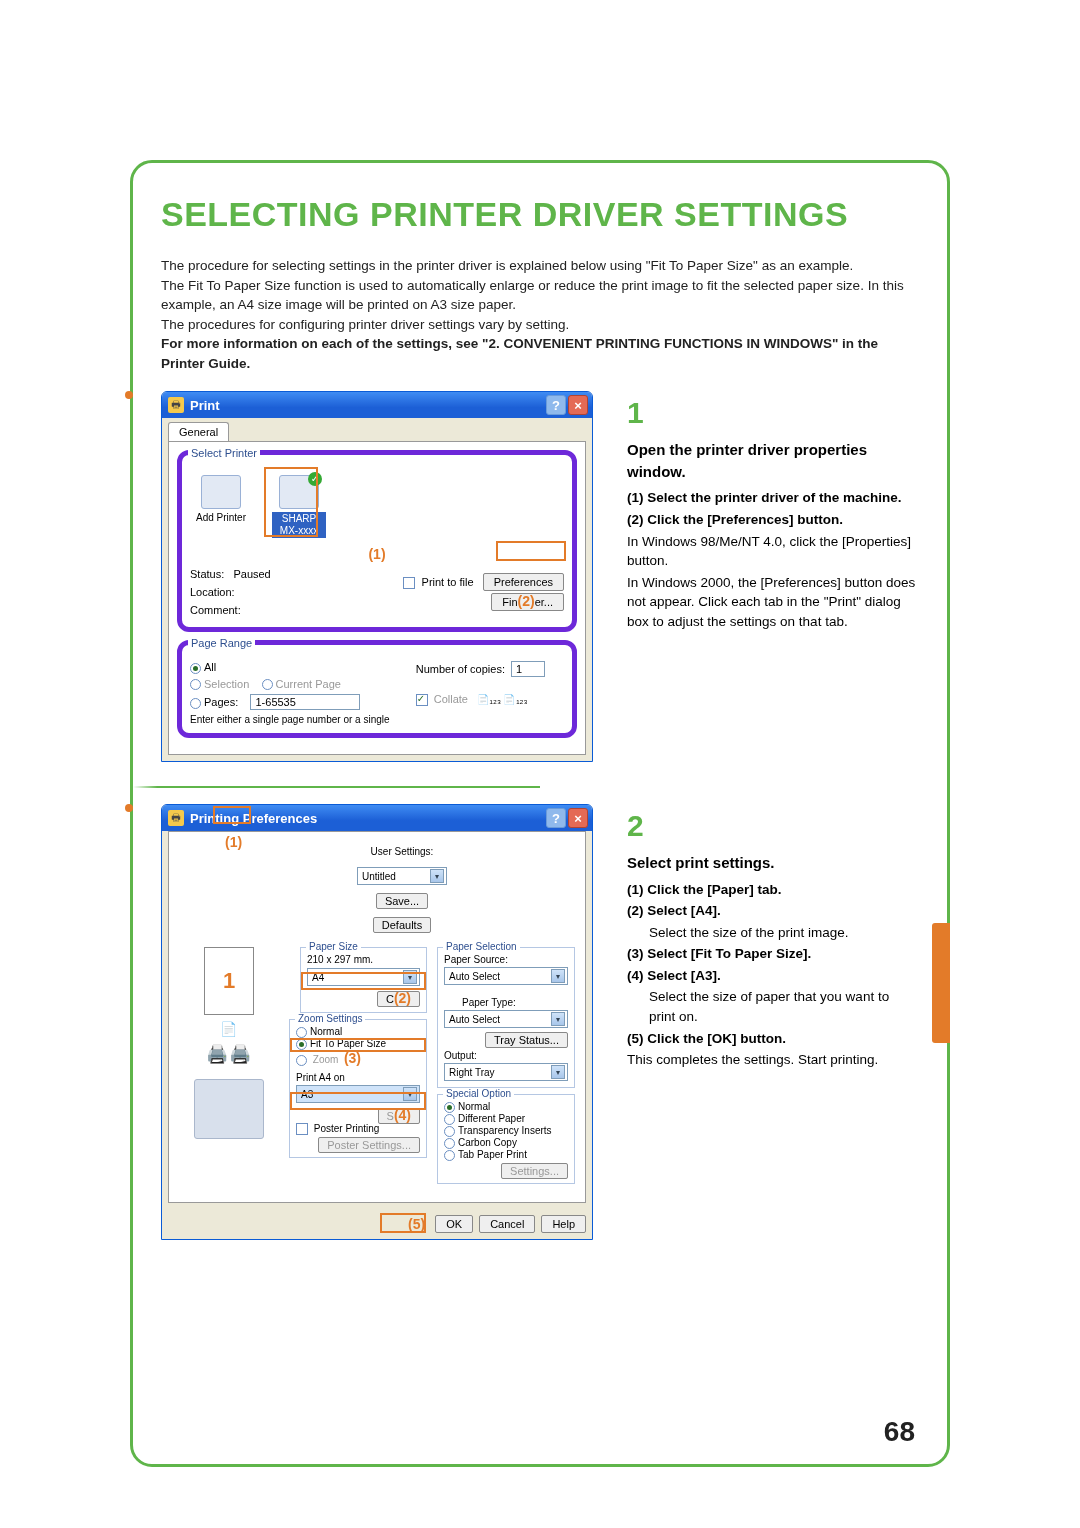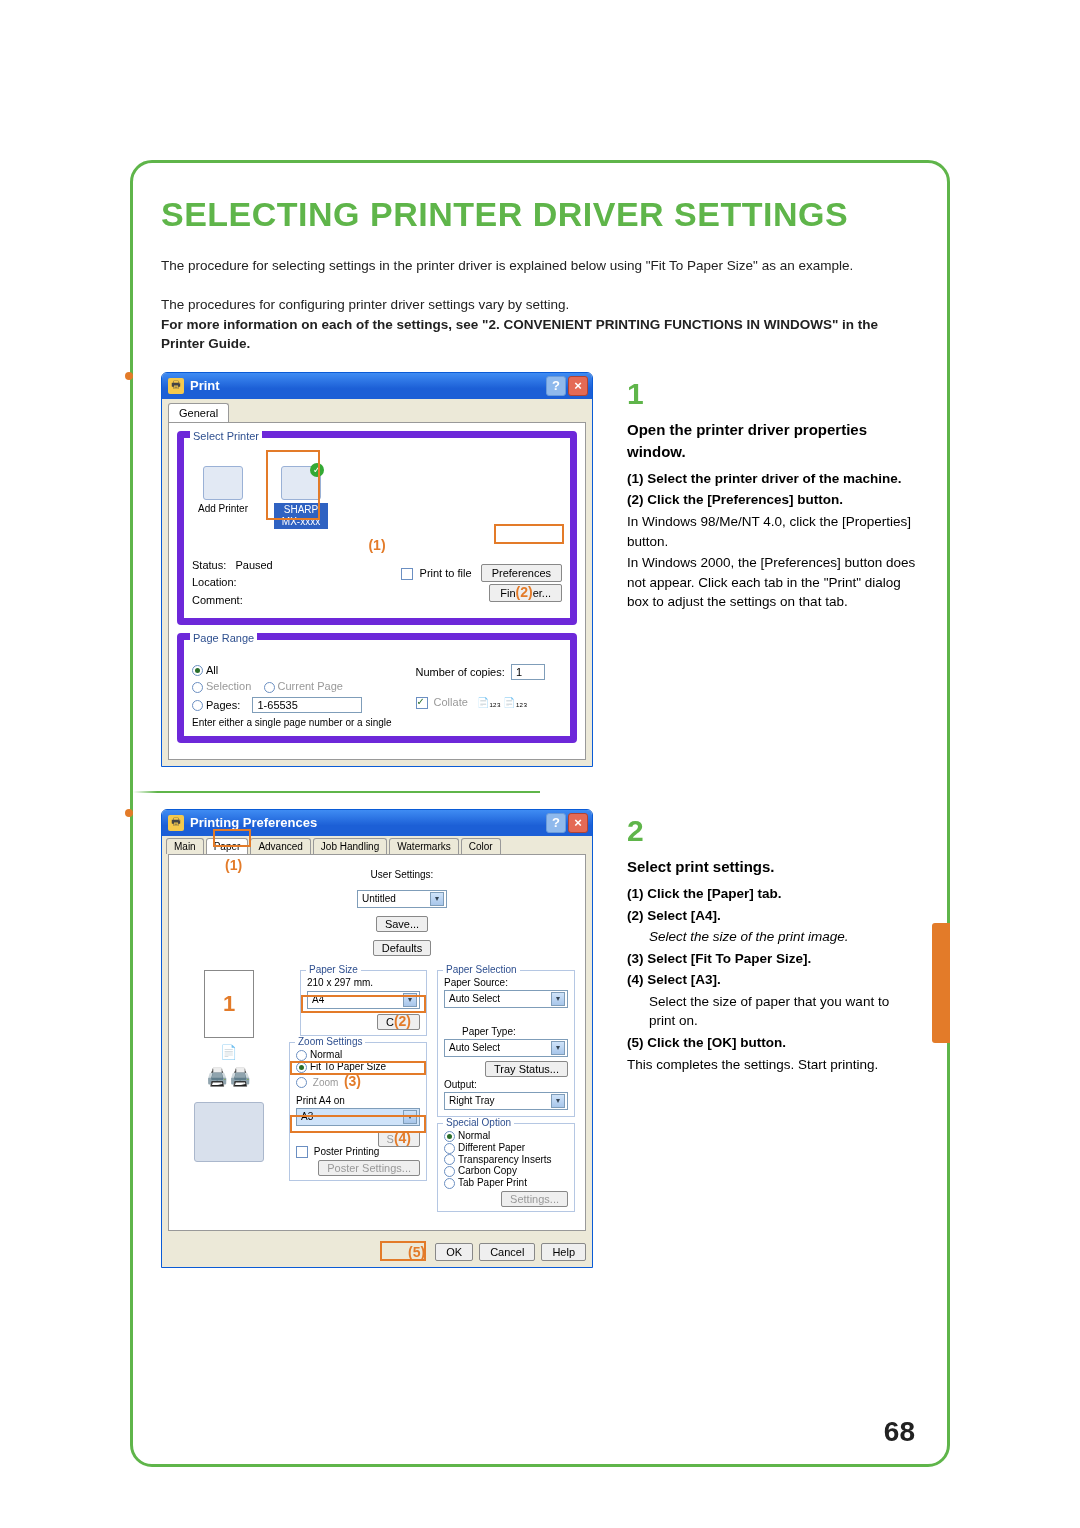--- a/index.html
+++ b/index.html
@@ -113,23 +113,23 @@
     font-size: 11px;
   }
   .tab.inactive { background: #ece9d8; }
   .dialog-body {
     background: #fff;
     border: 1px solid #999;
     margin: 0 6px 6px 6px;
     padding: 8px;
   }
   .groupbox {
-    border: 7px solid #6d28d9;
-    border-radius: 4px;
-    padding: 24px 8px 8px 8px;
+    border: 5px solid #6d28d9;
+    border-radius: 12px;
+    padding: 16px 8px 8px 8px;
     margin-bottom: 8px;
     position: relative;
   }
   .groupbox-label {
     position: absolute;
     top: -8px;
     left: 6px;
     background: #fff;
     padding: 0 3px;
     color: #2e4f8f;
@@ -304,21 +304,21 @@
 </head>
 <body>
 
 <div class="page-frame">
   <div class="side-tab"></div>
 
   <h1 class="page-title">SELECTING PRINTER DRIVER SETTINGS</h1>
 
   <div class="intro-text">
     <span>The procedure for selecting settings in the printer driver is explained below using "Fit To Paper Size" as an example.</span><br>
-    <br>
+    <span>The Fit To Paper Size function is used to automatically enlarge or reduce the print image to fit the selected paper size. In this example, an A4 size image will be printed on A3 size paper.</span><br>
     <span>The procedures for configuring printer driver settings vary by setting.</span><br>
     <span class="bold">For more information on each of the settings, see "2. CONVENIENT PRINTING FUNCTIONS IN WINDOWS" in the Printer Guide.</span>
   </div>
 
   <div class="content-row" style="position:relative;">
     <span class="bullet-dot" style="top:0;"></span>
 
     <div class="screenshot-col">
       <div class="win-dialog" style="position:relative;">
         <div class="titlebar">
@@ -424,28 +424,20 @@
     <span class="bullet-dot" style="top:0;"></span>
 
     <div class="screenshot-col">
       <div class="win-dialog" style="position:relative;">
         <div class="titlebar">
           <span class="ico">🖶</span>
           <span class="title">Printing Preferences</span>
           <span class="win-btn help-btn">?</span>
           <span class="win-btn close-btn">×</span>
         </div>
-        <div class="pref-tabs">
-          <div class="tab inactive">Main</div>
-          <div class="tab" style="position:relative;">Paper</div>
-          <div class="tab inactive">Advanced</div>
-          <div class="tab inactive">Job Handling</div>
-          <div class="tab inactive">Watermarks</div>
-          <div class="tab inactive">Color</div>
-        </div>
         <div class="dialog-body" style="position:relative; padding:6px;">
 
           <span class="callout-box" style="left:44px; top:-26px; width:38px; height:18px;"></span>
           <span class="callout-num" style="position:absolute; left:56px; top:2px;">(1)</span>
 
           <div style="display:flex; gap:8px; align-items:center; margin:8px 0 8px 50px;flex-direction:column;">
             <span style="font-size:10px;">User Settings:</span>
             <div class="select" style="width:90px;">
               <span>Untitled</span>
               <span class="arr">▾</span>
@@ -511,21 +503,21 @@
             </div>
 
             <div class="pref-right">
               <div class="mini-group">
                 <span class="mini-label">Paper Selection</span>
                 <div>Paper Source:</div>
                 <div class="select">
                   <span>Auto Select</span>
                   <span class="arr">▾</span>
                 </div>
-                <div style="margin-top:18px;padding-left:18px;">Paper Type:</div>
+                <div style="margin-top:12px;padding-left:18px;">Paper Type:</div>
                 <div class="select">
                   <span>Auto Select</span>
                   <span class="arr">▾</span>
                 </div>
                 <div style="text-align:right; margin-top:6px;">
                   <span class="btn small">Tray Status...</span>
                 </div>
                 <div style="margin-top:4px;">Output:</div>
                 <div class="select">
                   <span>Right Tray</span>
@@ -555,21 +547,21 @@
           <span class="callout-box" style="left:218px; top:4px; width:46px; height:20px;"></span>
         </div>
       </div>
     </div>
 
     <div class="instructions-col">
       <div class="step-num">2</div>
       <div class="step-heading">Select print settings.</div>
       <div class="step-sub">(1) Click the [Paper] tab.</div>
       <div class="step-sub">(2) Select [A4].</div>
-      <div class="step-body" style="padding-left:22px;font-style:italic;">Select the size of the print image.</div>
+      <div class="step-body" style="padding-left:22px;">Select the size of the print image.</div>
       <div class="step-sub">(3) Select [Fit To Paper Size].</div>
       <div class="step-sub">(4) Select [A3].</div>
       <div class="step-body" style="padding-left:22px;">Select the size of paper that you want to print on.</div>
       <div class="step-sub">(5) Click the [OK] button.</div>
       <div class="step-body">This completes the settings. Start printing.</div>
     </div>
   </div>
 
   <div class="pagenum">68</div>
 </div>

